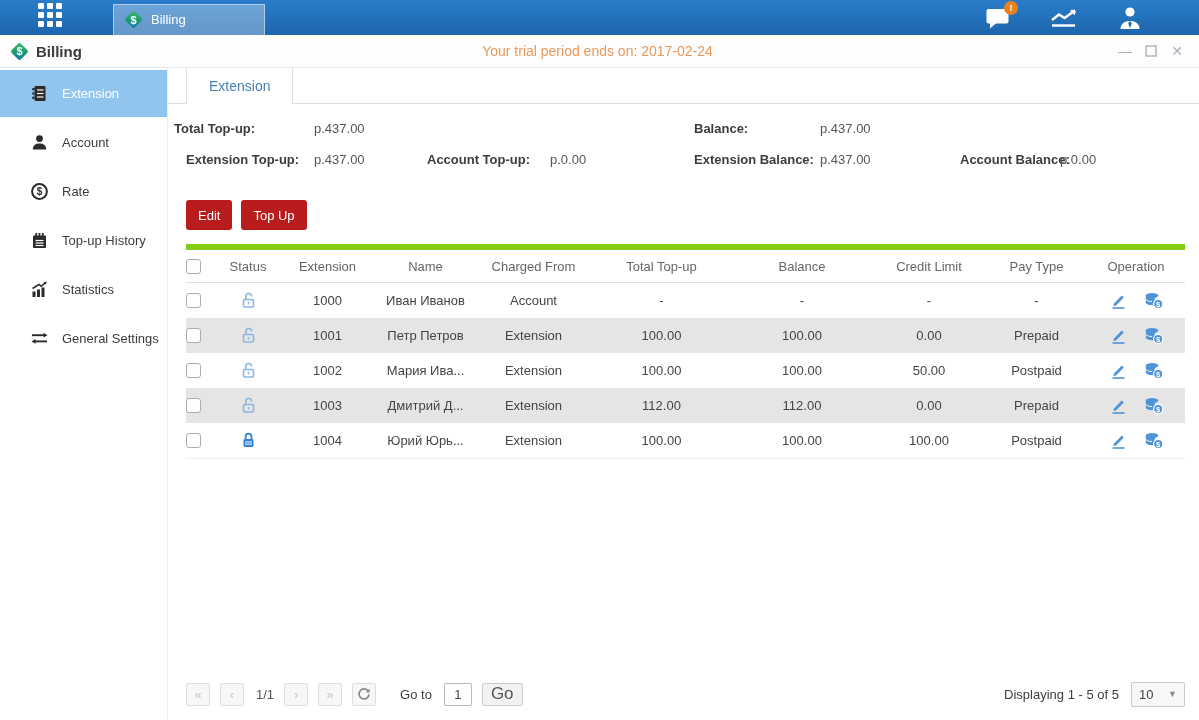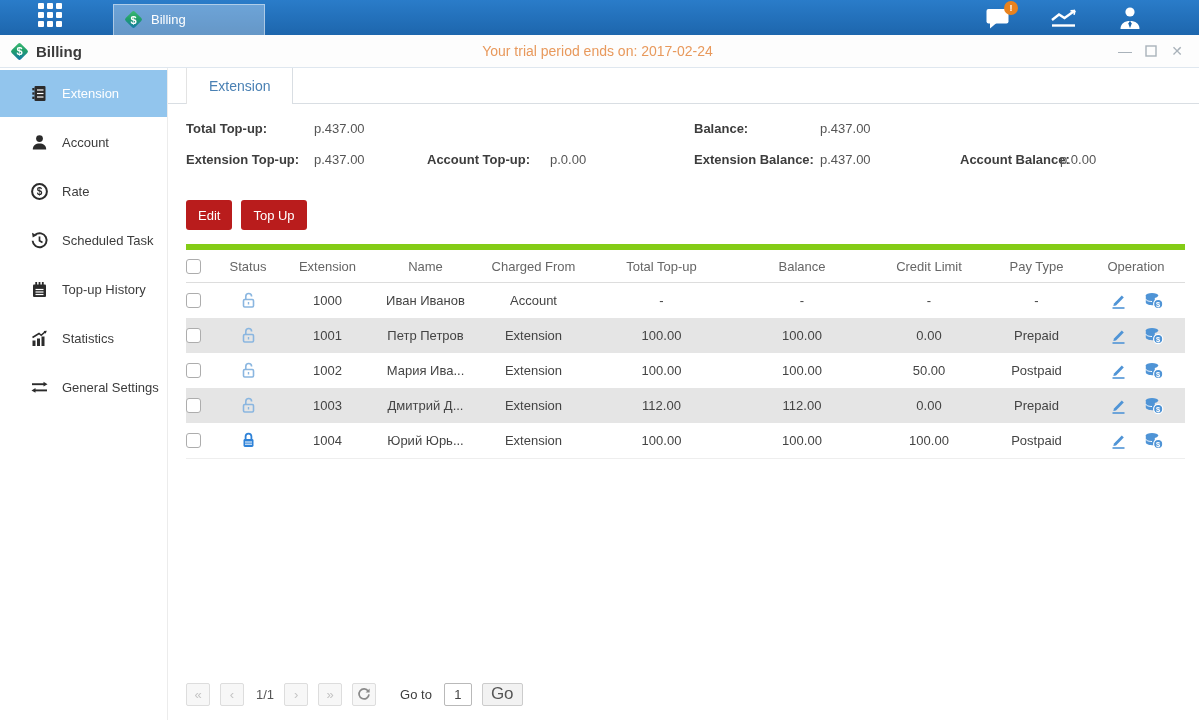--- a/index.html
+++ b/index.html
@@ -183,28 +183,20 @@
   </div>
   <div class="side-item">
     <svg class="side-ic" viewBox="0 0 19 19">
       <circle cx="9.5" cy="9.5" r="7.4" fill="none" stroke="#2b2b2b" stroke-width="2"></circle>
       <text x="9.5" y="13.2" font-size="10" font-weight="bold" text-anchor="middle" fill="#2b2b2b">$</text>
     </svg>
     <span class="lbl">Rate</span>
   </div>
   <div class="side-item">
     <svg class="side-ic" viewBox="0 0 19 19">
-      <path d="M5.2 3.8 A7 7 0 1 1 2.6 9.8" fill="none" stroke="#2b2b2b" stroke-width="1.9"></path>
-      <path d="M2 1.8 l0.7 4.6 4.2-2.2 z" fill="#2b2b2b"></path>
-      <path d="M9.5 5.6 v4.2 l3 1.8" fill="none" stroke="#2b2b2b" stroke-width="1.7"></path>
-    </svg>
-    <span class="lbl">Scheduled Task</span>
-  </div>
-  <div class="side-item">
-    <svg class="side-ic" viewBox="0 0 19 19">
       <rect x="3" y="4.5" width="13" height="12.5" rx="1" fill="#2b2b2b"></rect>
       <line x1="6.2" y1="2" x2="6.2" y2="6.5" stroke="#2b2b2b" stroke-width="1.8"></line>
       <line x1="9.5" y1="2" x2="9.5" y2="6.5" stroke="#2b2b2b" stroke-width="1.8"></line>
       <line x1="12.8" y1="2" x2="12.8" y2="6.5" stroke="#2b2b2b" stroke-width="1.8"></line>
       <line x1="5.5" y1="9.5" x2="13.5" y2="9.5" stroke="#fff" stroke-width="1.2"></line>
       <line x1="5.5" y1="12" x2="13.5" y2="12" stroke="#fff" stroke-width="1.2"></line>
       <line x1="5.5" y1="14.5" x2="13.5" y2="14.5" stroke="#fff" stroke-width="1.2"></line>
     </svg>
     <span class="lbl">Top-up History</span>
   </div>
@@ -230,21 +222,21 @@
 </div>
 
 <div class="content">
 
   <div class="tabstrip">
     <div class="rule"></div>
     <div class="tab">Extension</div>
   </div>
 
   <div class="summary">
-    <span class="sm lab r1" style="left:18px">Total Top-up:</span>
+    <span class="sm lab r1" style="left:6px">Total Top-up:</span>
     <span class="sm val r1" style="left:146px">p.437.00</span>
     <span class="sm lab r1" style="left:526px">Balance:</span>
     <span class="sm val r1" style="left:652px">p.437.00</span>
 
     <span class="sm lab r2" style="left:18px">Extension Top-up:</span>
     <span class="sm val r2" style="left:146px">p.437.00</span>
     <span class="sm lab r2" style="left:259px">Account Top-up:</span>
     <span class="sm val r2" style="left:382px">p.0.00</span>
     <span class="sm lab r2" style="left:526px">Extension Balance:</span>
     <span class="sm val r2" style="left:652px">p.437.00</span>
@@ -453,15 +445,22 @@
     <div class="pg-btn">
       <svg width="14" height="14" viewBox="0 0 14 14">
         <path d="M11.2 4.2 A5 5 0 1 0 12 7.4" fill="none" stroke="#8a8a8a" stroke-width="1.7"></path>
         <path d="M12.6 1.4 v4 h-4 z" fill="#8a8a8a"></path>
       </svg>
     </div>
     <span class="goto-lbl">Go to</span>
     <input class="goto-input" value="1" style="">
     <button class="go-btn">Go</button>
 
+    <div class="foot-right">
+      <span class="displaying">Displaying 1 - 5 of 5</span>
+      <div class="pagesize">
+        <span>10</span>
+        <span class="car">▼</span>
+      </div>
+    </div>
   </div>
 
 </div>
 
 </body></html>

